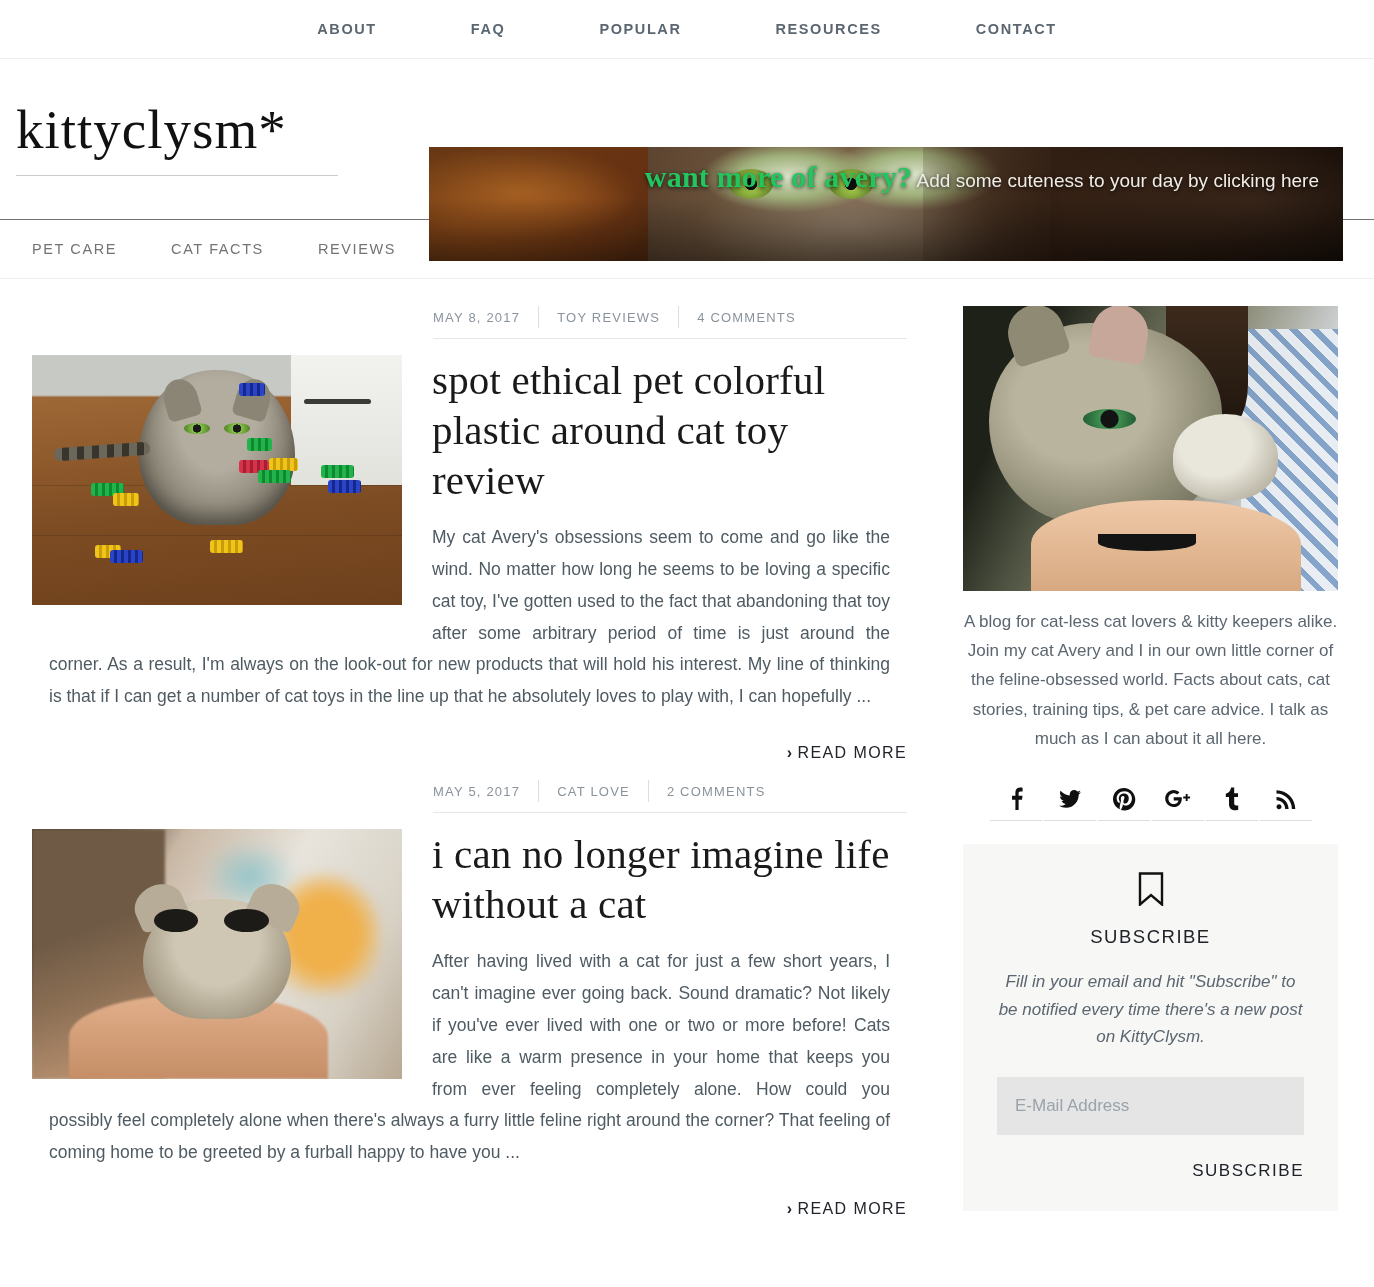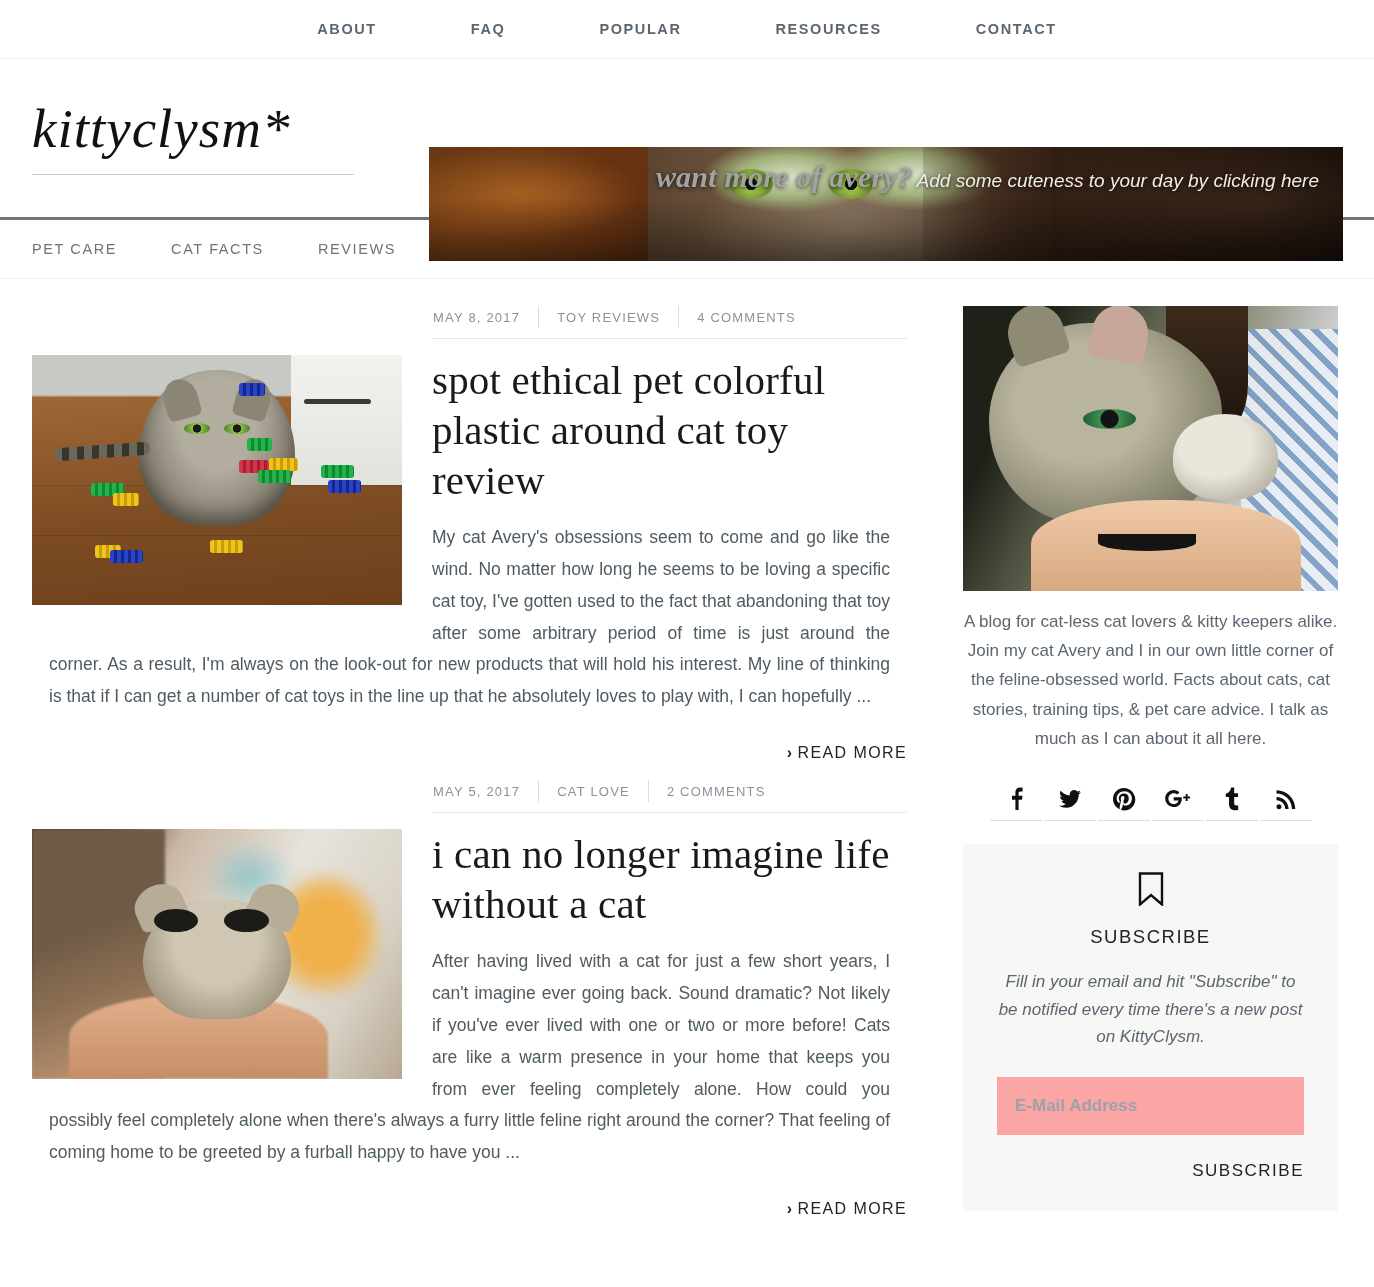--- a/index.html
+++ b/index.html
@@ -31,26 +31,25 @@
     cursor: pointer;
     white-space: nowrap;
     font-weight: bold;
   }
   .topnav .item:first-child { margin-left: 0; }
   .topnav .item:last-child { margin-right: 0; }
 
   
   .header {
     height: 161px;
-    border-bottom: 3px solid #737373;
+    border-bottom: 1px solid #737373;
     display: flex;
     align-items: center;
-    padding: 0 32px;
+    padding: 0 16px;
     position: relative;
-    font-style: italic;
   }
   .logo-wrap { width: 390px; }
   .logo {
     font-family: "Liberation Serif", serif;
     font-size: 55px;
     letter-spacing: 1px;
     color: #111111;
     line-height: 1;
     padding-bottom: 18px;
     border-bottom: 1px solid #cccccc;
@@ -101,21 +100,21 @@
     position:absolute; inset:0;
     background: linear-gradient(90deg, rgba(0,0,0,.25) 0%, rgba(0,0,0,0) 25%, rgba(0,0,0,0) 55%, rgba(0,0,0,.45) 100%),
                 linear-gradient(0deg, rgba(0,0,0,.45) 0%, rgba(0,0,0,0) 55%);
   }
   .banner .txt {
     position: absolute; right: 24px; top: 13px;
     text-align: right; z-index: 3;
   }
   .banner .b1 {
     font-family: "Liberation Serif", serif;
-    font-size: 30px; font-weight: bold; color: #a3a3a3;
+    font-size: 30px; font-weight: bold; color: #22c55e;
     letter-spacing: .2px; line-height: 1.15;
     text-shadow: 0 1px 4px rgba(0,0,0,.75);
   }
   .banner .b2 {
     font-size: 19px; color: #f0ece6; line-height: 1.45; margin-top: 6px;
     text-shadow: 0 1px 4px rgba(0,0,0,.75); max-width: 380px;
   }
 
   
   .subbar {
@@ -376,23 +375,23 @@
   .subscribe .bookmark { margin: 0 auto 20px auto; width: 26px; height: 34px; display:block; }
   .subscribe h3 {
     font-size: 18.5px; letter-spacing: 1.5px; text-transform: uppercase;
     color: #20232a; font-weight: normal; margin: 0 0 20px 0;
   }
   .subscribe .blurb {
     font-size: 17px; line-height: 1.62; color: #5b6670;
     font-style: italic; margin: 0 0 26px 0;
   }
   .subscribe input[type=email] {
-    width: 100%; height: 58px; border: 0; background: #fca5a5;
+    width: 100%; height: 58px; border: 0; background: #e5e5e5;
     padding: 0 18px; font-family: "Liberation Sans", sans-serif;
-    font-size: 17px; color: #4f5b62; outline: 0; font-weight: bold;
+    font-size: 17px; color: #4f5b62; outline: 0;
   }
   .subscribe input[type=email]::placeholder { color: #9aa2aa; }
   .subscribe .sub-btn {
     display: block; width: 100%; margin-top: 26px;
     background: transparent; border: 0; cursor: pointer;
     font-family: "Liberation Sans", sans-serif;
     font-size: 17px; letter-spacing: 1.5px; text-transform: uppercase;
     color: #20232a; text-align: right; padding: 0;
   }
 </style>

